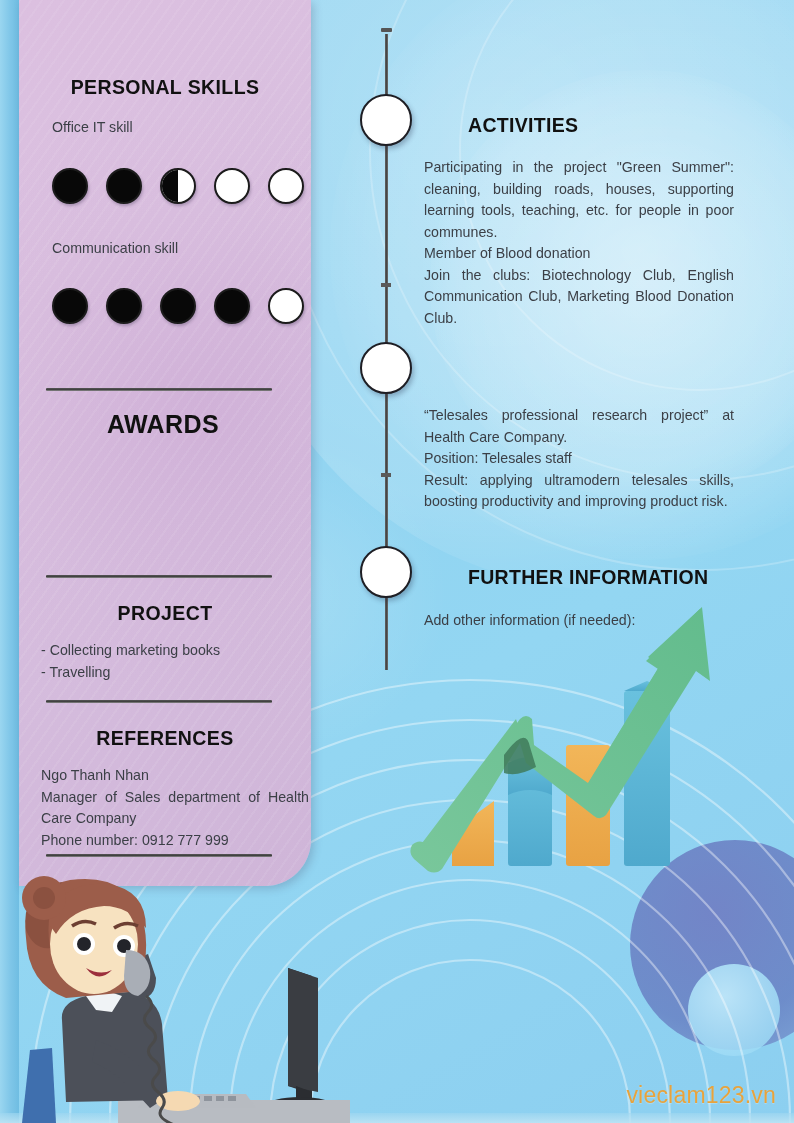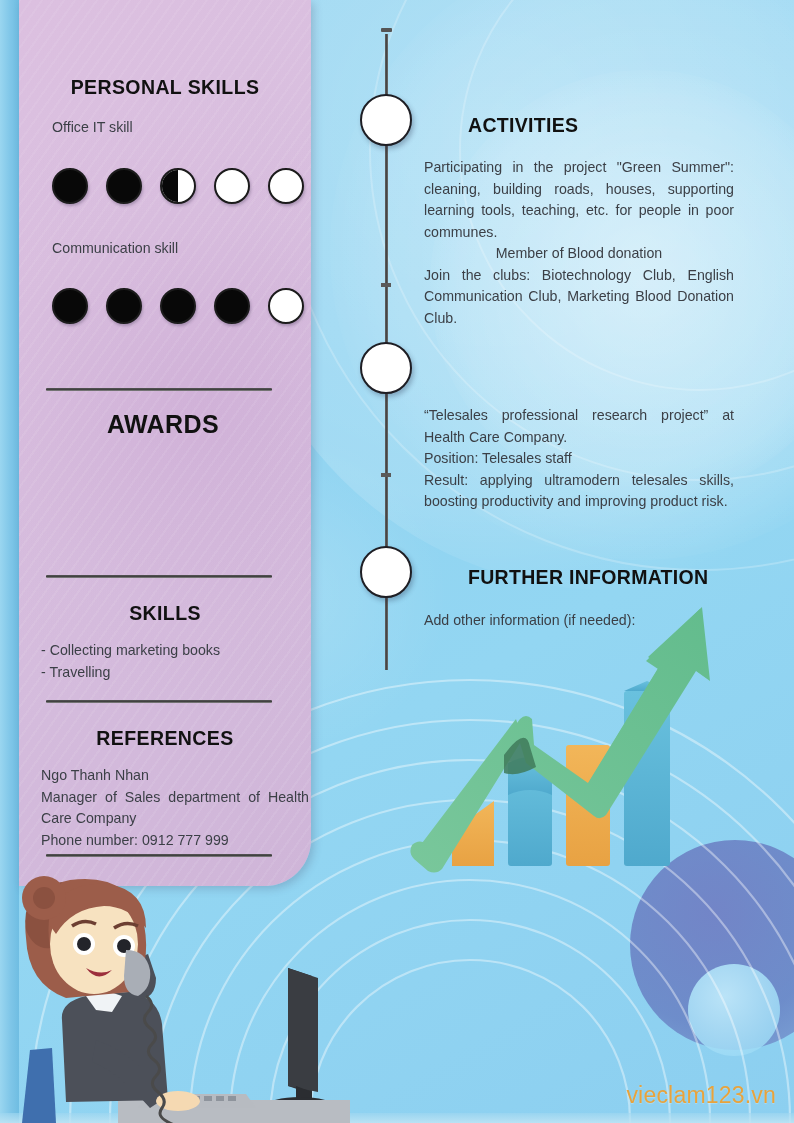--- a/index.html
+++ b/index.html
@@ -295,21 +295,21 @@
         <div class="dot full"></div>
         <div class="dot full"></div>
         <div class="dot full"></div>
         <div class="dot"></div>
       </div>
 
       <div class="divider div-awards"></div>
       <div class="sec-title t-awards">AWARDS</div>
 
       <div class="divider div-hobbies"></div>
-      <div class="sec-title t-hobbies">SKILLS</div>
+      <div class="sec-title t-hobbies">PROJECT</div>
       <div class="body-text p-hobbies">
         <div>- Collecting marketing books</div>
         <div>- Travelling</div>
       </div>
 
       <div class="divider div-refs"></div>
       <div class="sec-title t-refs">REFERENCES</div>
       <div class="body-text p-refs">
         <div class="noj">Ngo Thanh Nhan</div>
         <div>Manager of Sales department of Health Care Company</div>
@@ -324,21 +324,21 @@
   <div class="timeline-line"></div>
   <div class="tl-mid1"></div>
   <div class="tl-mid2"></div>
   <div class="tl-dot tl1"></div>
   <div class="tl-dot tl2"></div>
   <div class="tl-dot tl3"></div>
 
   <div class="r-title t-activities">ACTIVITIES</div>
   <div class="r-body p-activities">
     <div>Participating in the project "Green Summer": cleaning, building roads, houses, supporting learning tools, teaching, etc. for people in poor communes.</div>
-    <div style="text-align:center">Member of Blood donation</div>
+    <div style="text-align:left">Member of Blood donation</div>
     <div>Join the clubs: Biotechnology Club, English Communication Club, Marketing Blood Donation Club.</div>
   </div>
 
   <div class="r-body p-project">
     <div>“Telesales professional research project” at Health Care Company.</div>
     <div style="text-align:left">Position: Telesales staff</div>
     <div>Result: applying ultramodern telesales skills, boosting productivity and improving product risk.</div>
   </div>
 
   <div class="r-title t-further">FURTHER INFORMATION</div>

